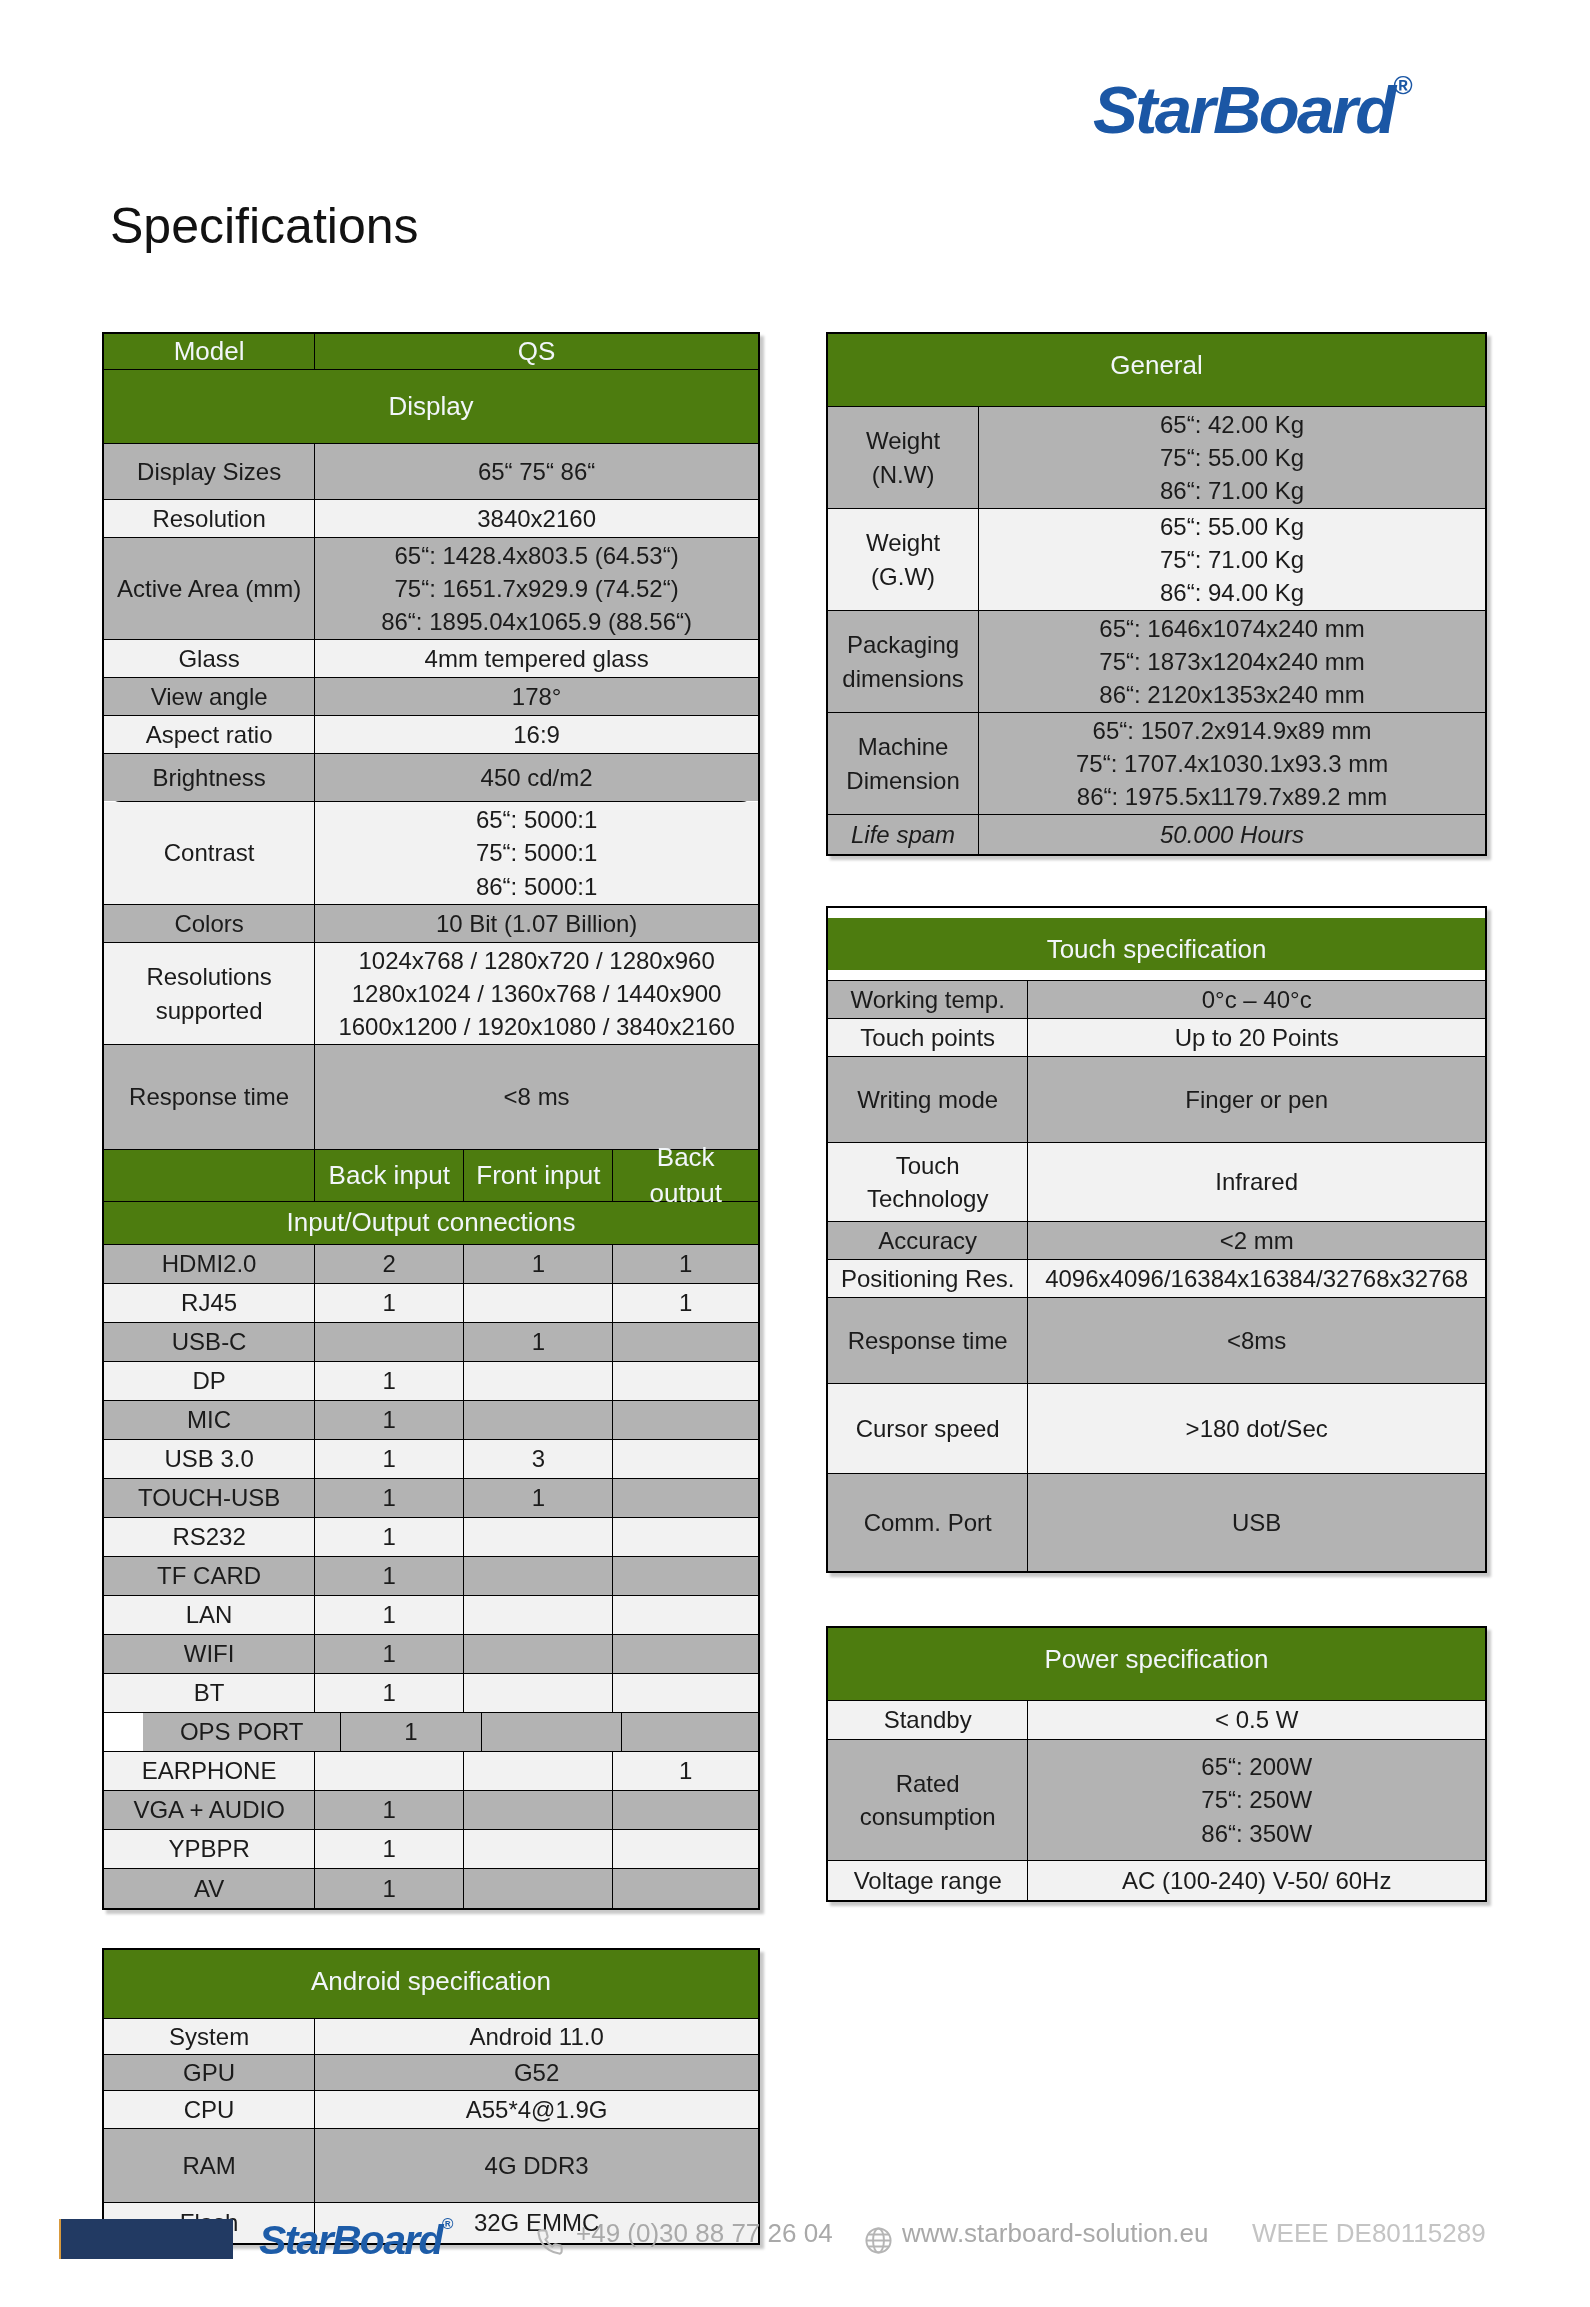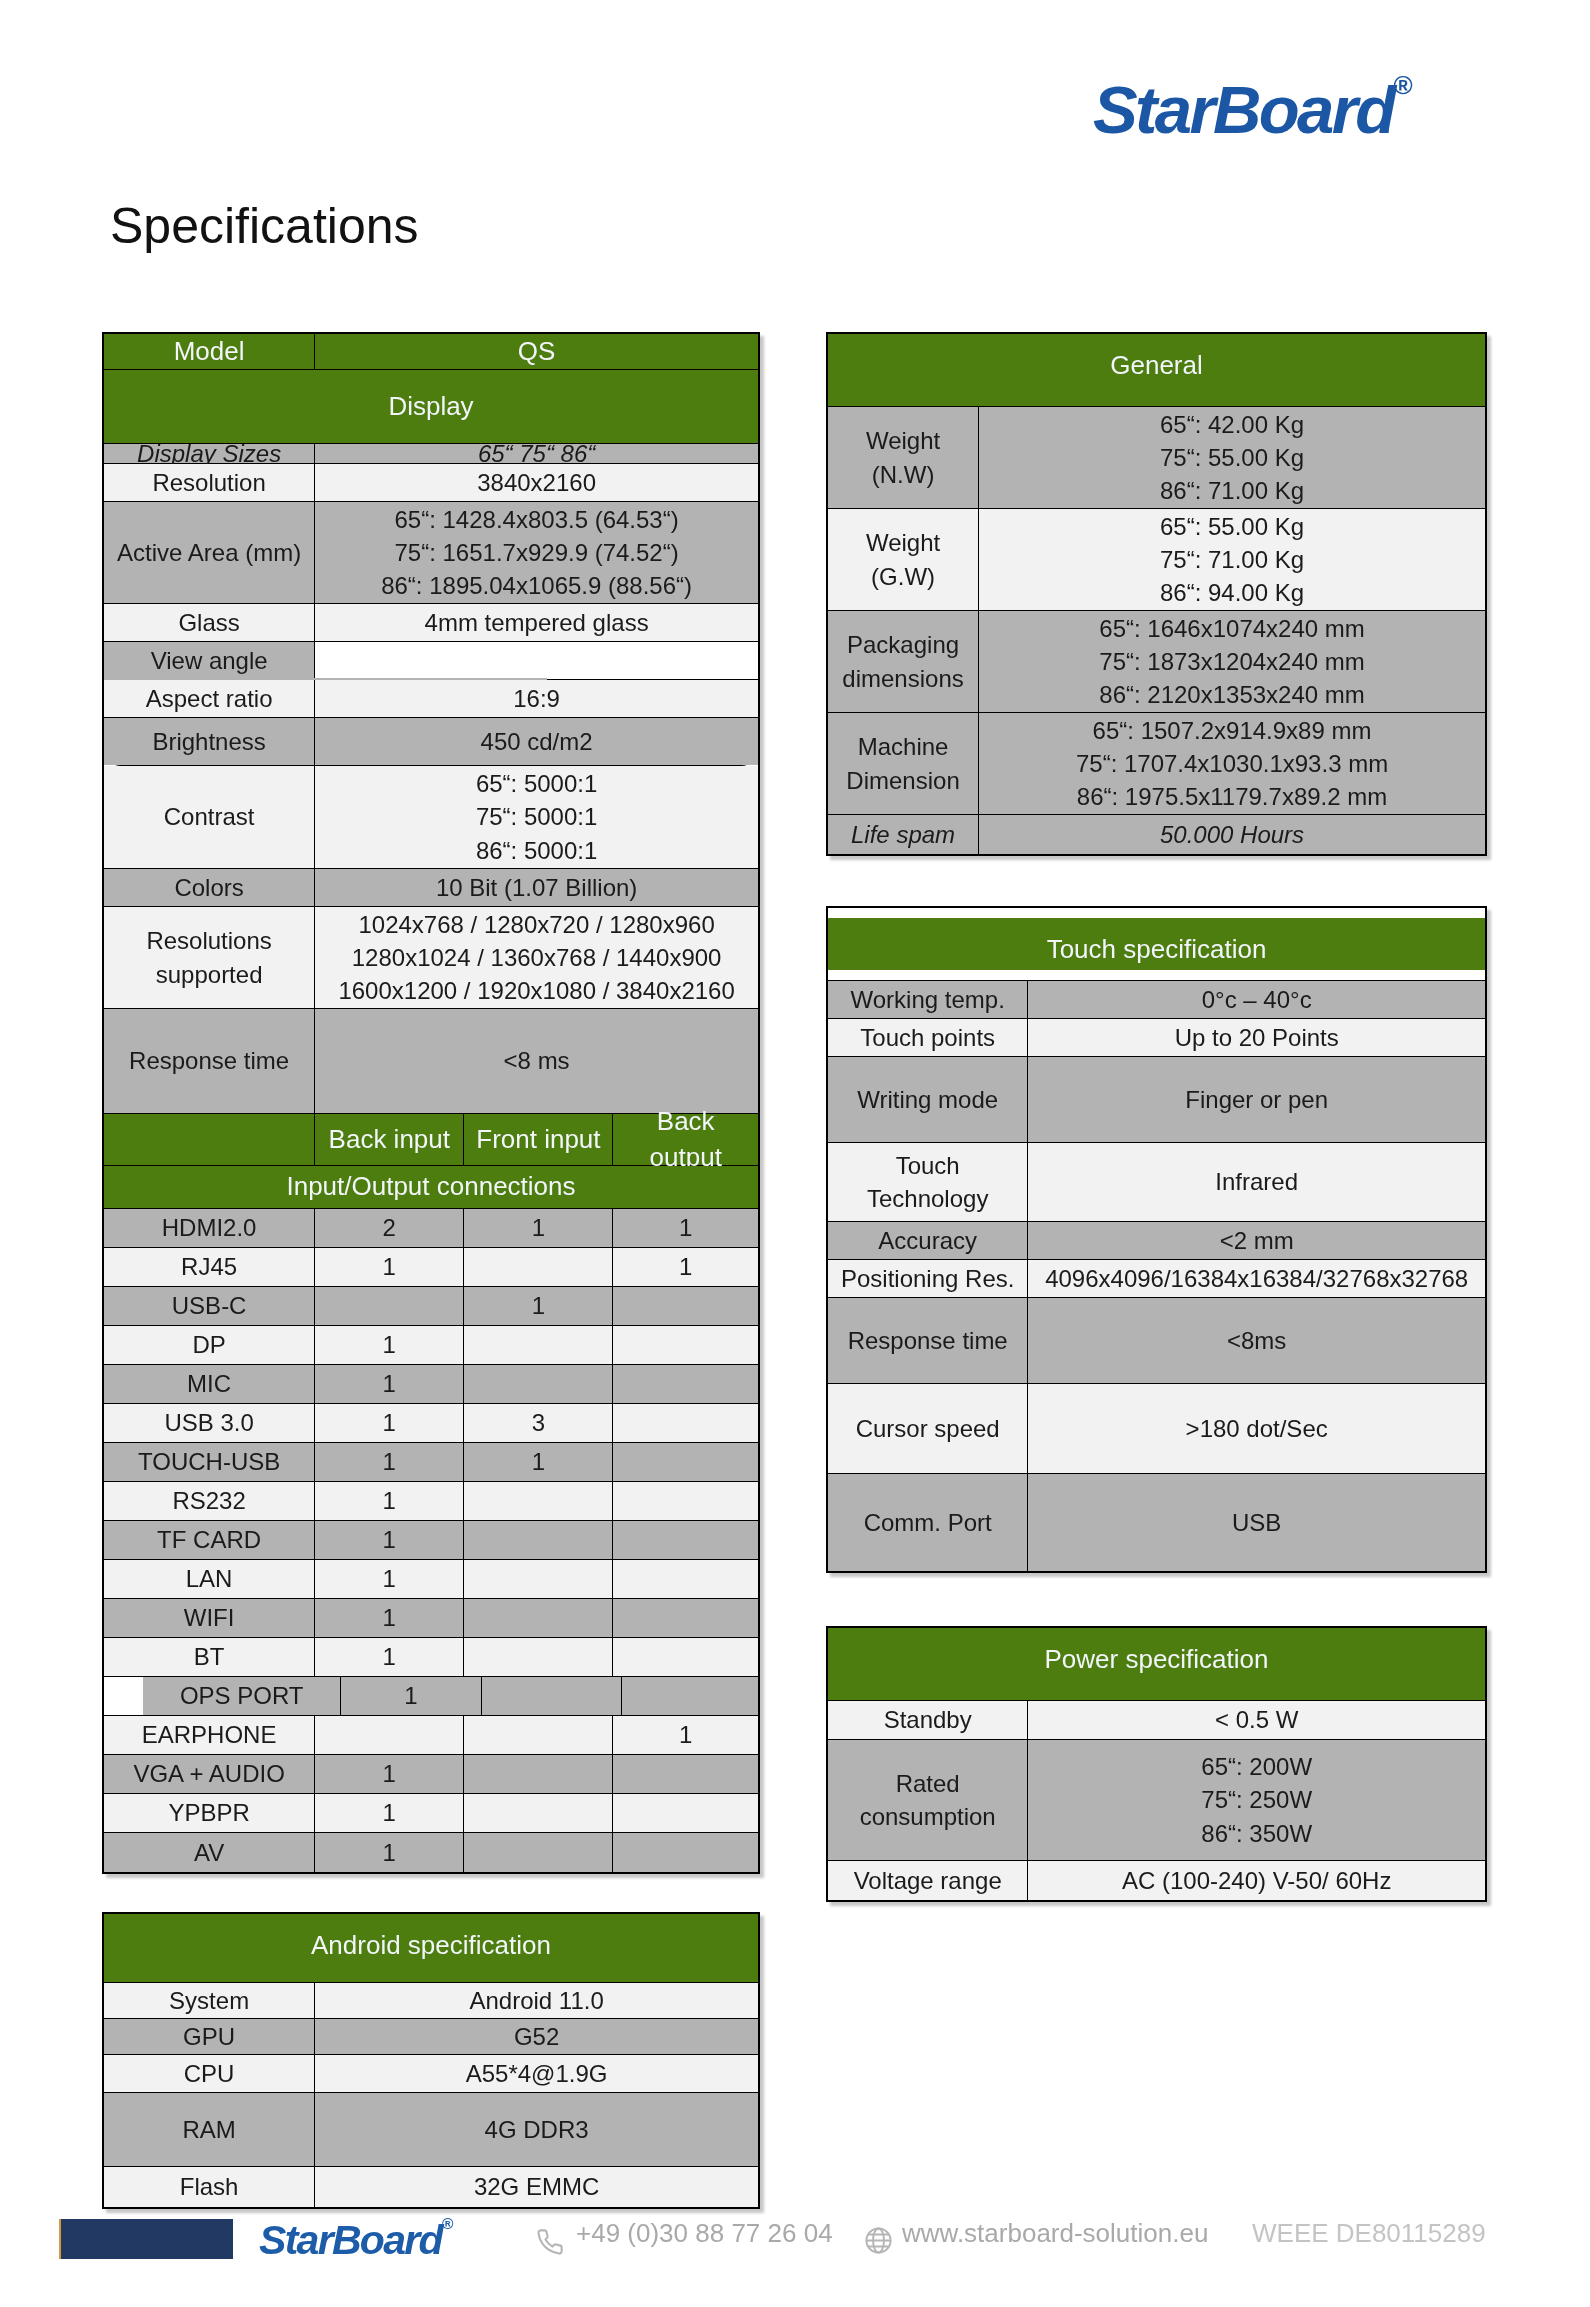--- a/index.html
+++ b/index.html
@@ -74,39 +74,39 @@
 
   <div id="left-col">
       <div class="spec-table">
         <div class="t-row" style="height: 36px;">
           <div class="t-cell s-navy" style="width: 32.3%;">Model</div>
           <div class="t-cell s-navy" style="width: 67.7%;">QS</div>
         </div>
         <div class="t-row" style="height: 74px;">
           <div class="t-cell s-navy" style="width: 100%;">Display</div>
         </div>
-        <div class="t-row" style="height: 20px; font-style: italic;">
+        <div class="t-row" style="height: 56px;">
           <div class="t-cell s-gray" style="width: 32.3%;">Display Sizes</div>
           <div class="t-cell s-gray" style="width: 67.7%;">65“ 75“ 86“</div>
         </div>
         <div class="t-row" style="height: 38px;">
           <div class="t-cell s-light" style="width: 32.3%;">Resolution</div>
           <div class="t-cell s-light" style="width: 67.7%;">3840x2160</div>
         </div>
         <div class="t-row" style="height: 102px;">
           <div class="t-cell s-gray" style="width: 32.3%;">Active Area (mm)</div>
           <div class="t-cell s-gray" style="width: 67.7%;">65“: 1428.4x803.5 (64.53“)
 75“: 1651.7x929.9 (74.52“)
 86“: 1895.04x1065.9 (88.56“)</div>
         </div>
         <div class="t-row" style="height: 38px;">
           <div class="t-cell s-light" style="width: 32.3%;">Glass</div>
           <div class="t-cell s-light" style="width: 67.7%;">4mm tempered glass</div>
         </div>
-        <div class="t-row" style="height: 38px; flex-direction: column;">
+        <div class="t-row" style="height: 38px;">
           <div class="t-cell s-gray" style="width: 32.3%;">View angle</div>
           <div class="t-cell s-gray" style="width: 67.7%;">178°</div>
         </div>
         <div class="t-row" style="height: 38px;">
           <div class="t-cell s-light" style="width: 32.3%;">Aspect ratio</div>
           <div class="t-cell s-light" style="width: 67.7%;">16:9</div>
         </div>
         <div class="t-row" style="height: 48px; border-radius: 17px;">
           <div class="t-cell s-gray" style="width: 32.3%;">Brightness</div>
           <div class="t-cell s-gray" style="width: 67.7%;">450 cd/m2</div>

